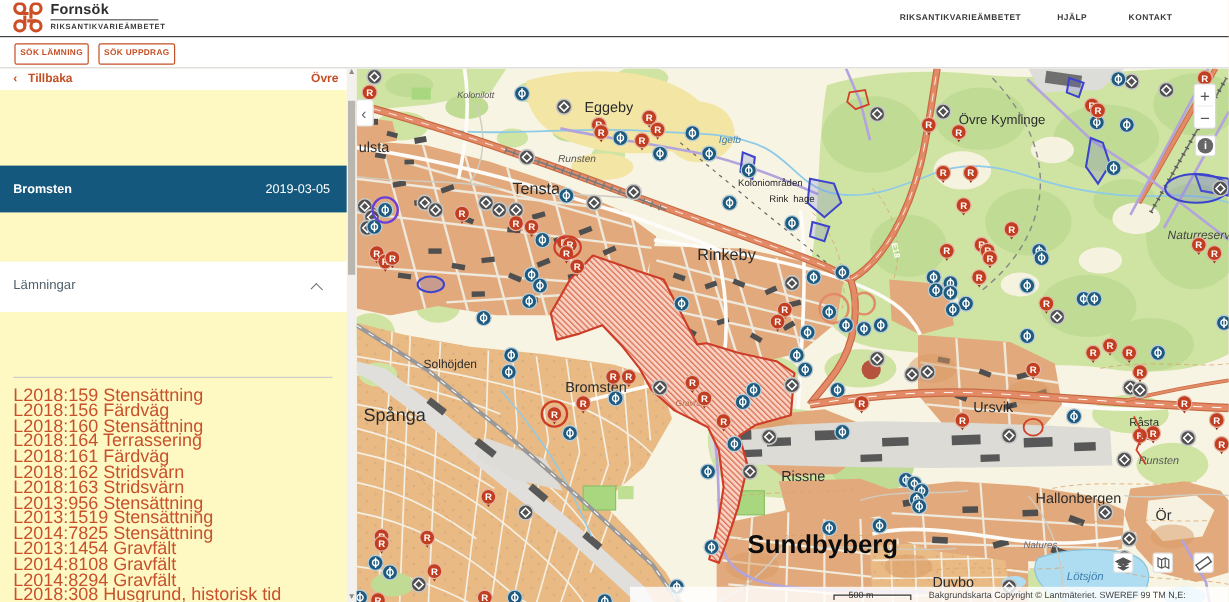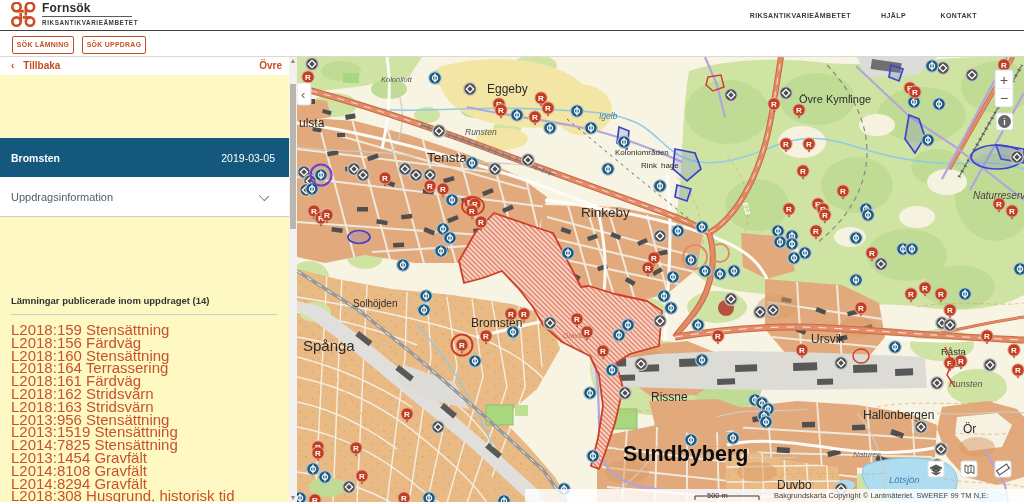--- a/index.html
+++ b/index.html
@@ -74,25 +74,24 @@
 </div>
 <div id="sidebar">
   <div id="row-tb">
       <span class="back"><span class="ch">‹</span>Tillbaka</span>
       <span class="close">Övre</span>
     </div>
   <div id="bluebar">
       <span class="l">Bromsten</span>
       <span class="r">2019-03-05</span>
     </div>
-  <div class="acc" id="acc1">
-      <span class="t">Uppdragsinformation</span>
-      <span class="chev down"></span>
+  <div class="acc" id="acc2">
+      <span class="t">Lämningar</span>
+      <span class="chev up"></span>
     </div>
-  <div id="lamhead">Lämningar publicerade inom uppdraget (14)</div>
   <div id="lamdiv"></div>
   <div id="llist">
     L2018:159 Stensättning<br>
     L2018:156 Färdväg<br>
     L2018:160 Stensättning<br>
     L2018:164 Terrassering<br>
     L2018:161 Färdväg<br>
     L2018:162 Stridsvärn<br>
     L2018:163 Stridsvärn<br>
     L2013:956 Stensättning<br>

